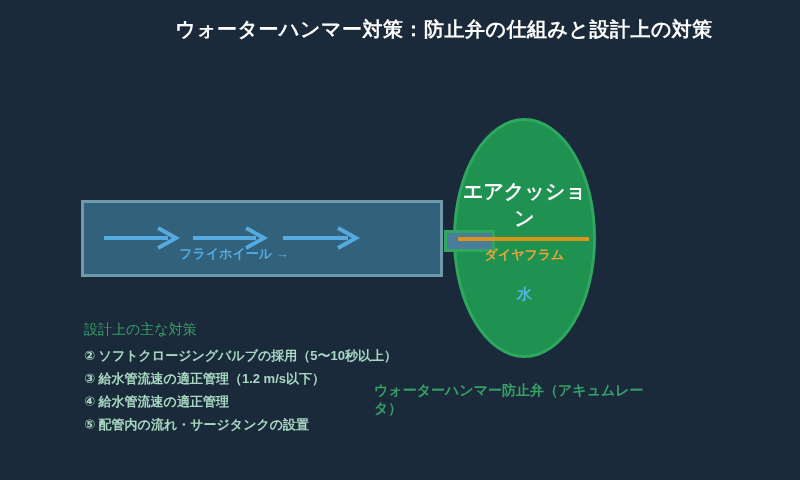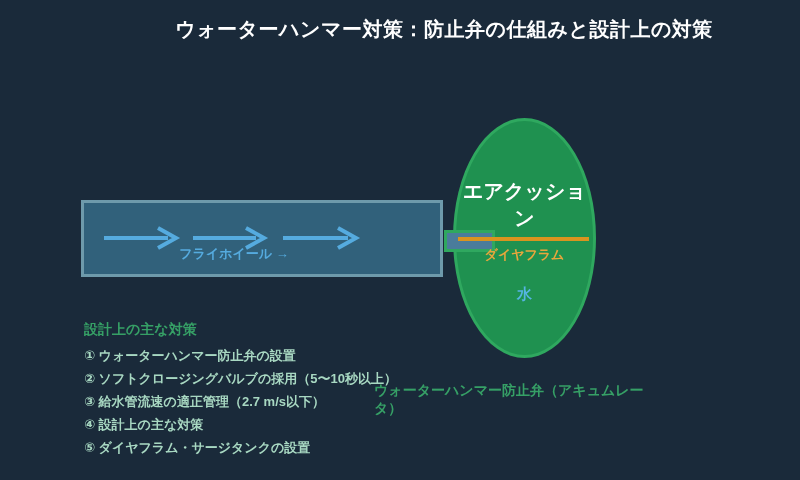--- a/index.html
+++ b/index.html
@@ -98,21 +98,21 @@
     z-index: 5;
   }
   .measures {
     position: absolute;
     left: 40px; top: 321px;
     z-index: 5;
   }
   .measures-heading {
     color: var(--green-text, #36a066);
     font-size: 14px;
-    font-weight: 700;
+    font-weight: 400;
     line-height: 17px;
     margin-bottom: 6px;
   }
   .measure-item {
     color: var(--list-item-text, #a8d8c2);
     font-size: 13px;
     font-weight: 600;
     line-height: 23px;
     white-space: nowrap;
   }
@@ -147,20 +147,19 @@
   <div class="diaphragm-line"></div>
 
   <div class="valve-label air-label">エアクッション</div>
   <div class="valve-label diaphragm-label">ダイヤフラム</div>
   <div class="valve-label water-label">水</div>
 
   <div class="caption">ウォーターハンマー防止弁（アキュムレータ）</div>
 
   <div class="measures">
     <div class="measures-heading">設計上の主な対策</div>
-    <div class="measure-item">① ウォーターハンマー防止弁の設置</div>
     <div class="measure-item">② ソフトクロージングバルブの採用（5〜10秒以上）</div>
-    <div class="measure-item">③ 給水管流速の適正管理（2.7 m/s以下）</div>
-    <div class="measure-item">④ 設計上の主な対策</div>
-    <div class="measure-item">⑤ ダイヤフラム・サージタンクの設置</div>
+    <div class="measure-item">③ 給水管流速の適正管理（1.2 m/s以下）</div>
+    <div class="measure-item">④ 給水管流速の適正管理</div>
+    <div class="measure-item">⑤ 配管内の流れ・サージタンクの設置</div>
   </div>
 
 </div>
 
 </body></html>

